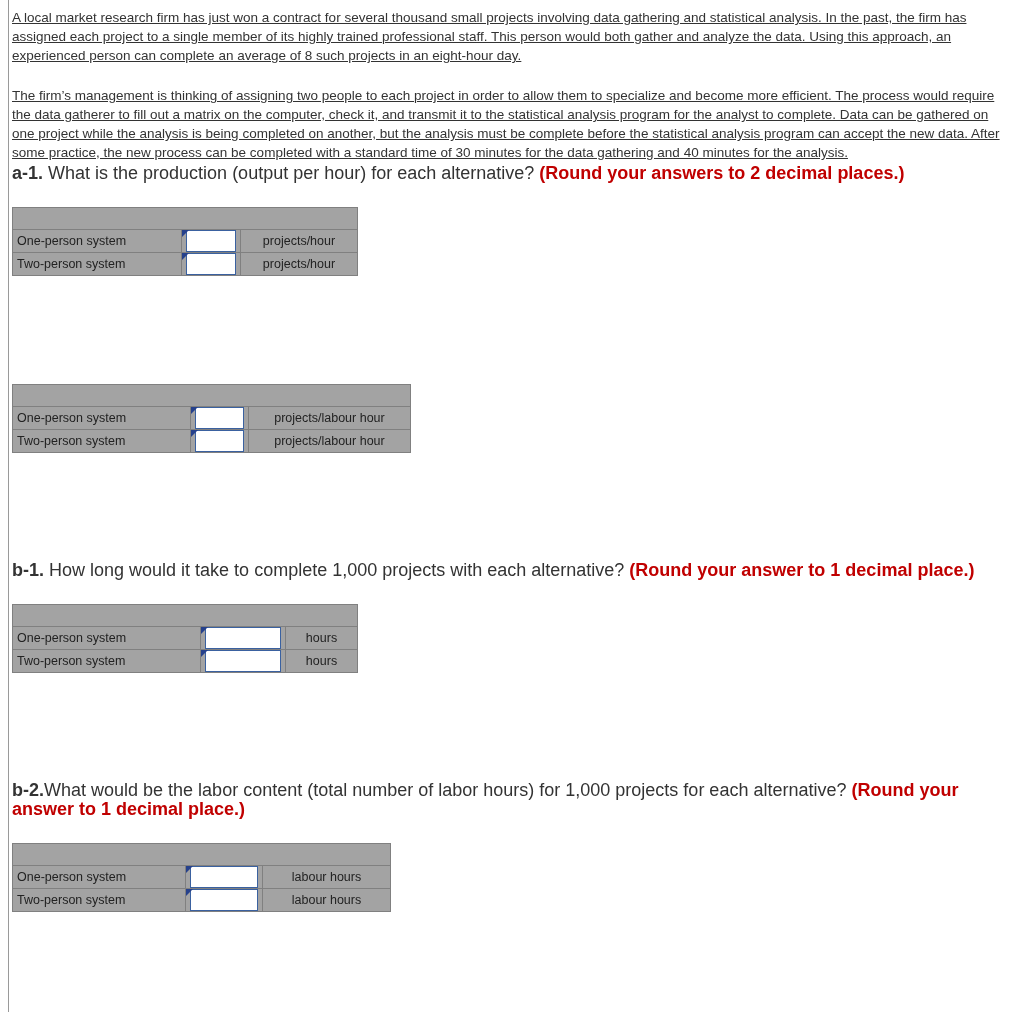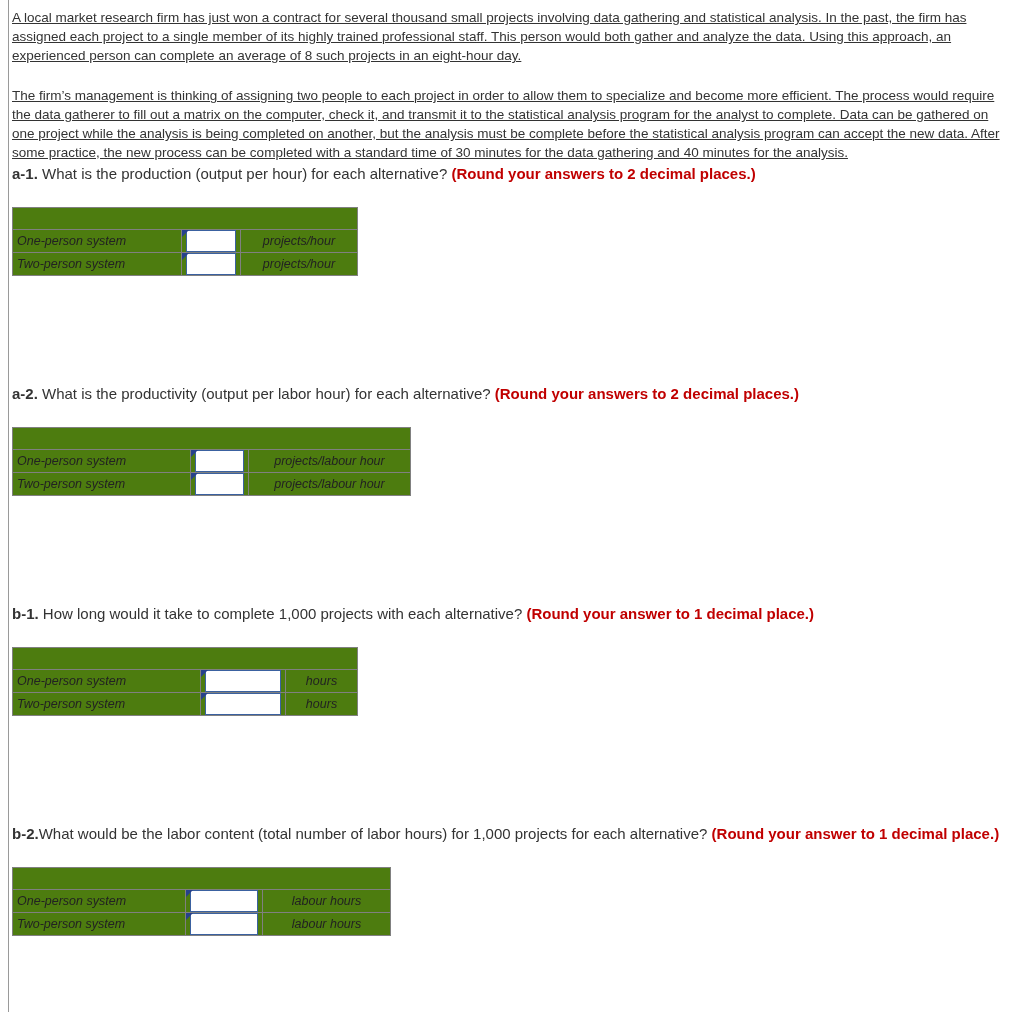--- a/index.html
+++ b/index.html
@@ -27,21 +27,21 @@
   p{margin:0;}
   .para{
     font-size:13.5px;
     line-height:19px;
     width:1000px;
     text-decoration:underline;
   }
   .para.p1{margin-bottom:21px;}
   .para.p2{margin-bottom:2px;}
   .question{
-    font-size:15px;
+    font-size:18px;
     line-height:19px;
     width:1000px;
     margin-bottom:24px;
   }
   .qp{font-weight:bold;}
   .red{color:var(--red);font-weight:bold;}
   .qsec{margin-bottom:108px;}
   .qsec.last{margin-bottom:0;}
   table.anstable{
     border-collapse:collapse;
@@ -55,22 +55,21 @@
   .t4{width:378px;}
   .t1 .cA{width:169px}.t1 .cB{width:59px}.t1 .cC{width:117px}
   .t2 .cA{width:178px}.t2 .cB{width:58px}.t2 .cC{width:162px}
   .t3 .cA{width:188px}.t3 .cB{width:85px}.t3 .cC{width:72px}
   .t4 .cA{width:173px}.t4 .cB{width:77px}.t4 .cC{width:128px}
   table.anstable td{
     border:1px solid var(--table-border);
     height:22px;
     padding:0 4px;
     vertical-align:middle;
-    background:#4d7c0f;
-    font-style:italic;
+    background:#a3a3a3;
   }
   td.hcell{
     background:var(--header-blue);
     height:23px;
   }
   td.lbl{text-align:left;}
   td.unit{text-align:center;}
   td.inp{
     padding:0;
     position:relative;
@@ -129,21 +128,20 @@
               <span class="flag"></span>
               <input type="text" class="ansin" value="" style="">
             </td>
           <td class="unit">projects/hour</td>
         </tr>
       </tbody>
     </table>
   </section>
 
   <section class="qsec">
-    <p class="question"><b class="qp">a-2.</b><span> What is the productivity (output per labor hour) for each alternative? </span><b class="red">(Round your answers to 2 decimal places.)</b></p>
     <table class="anstable t2">
       <colgroup>
           <col class="cA">
           <col class="cB">
           <col class="cC">
         </colgroup>
       <tbody>
         <tr>
             <td class="hcell" colspan="3"></td>
           </tr>

